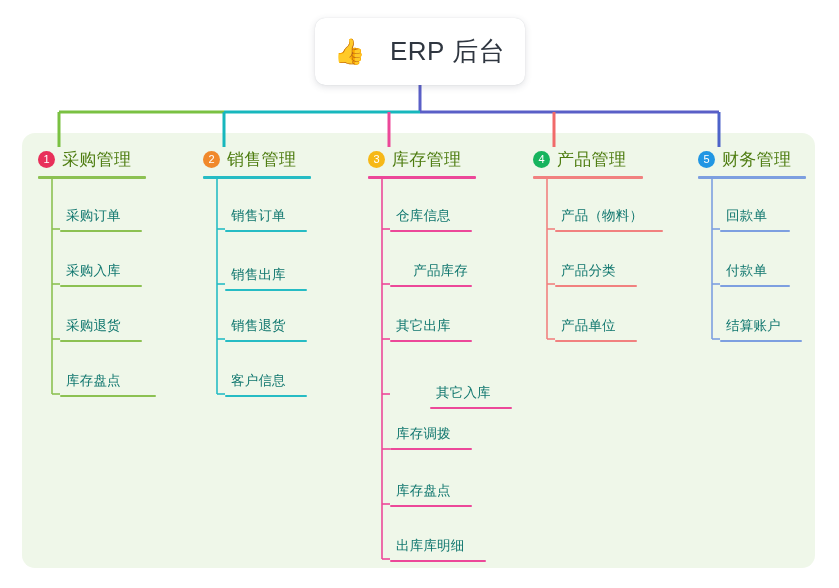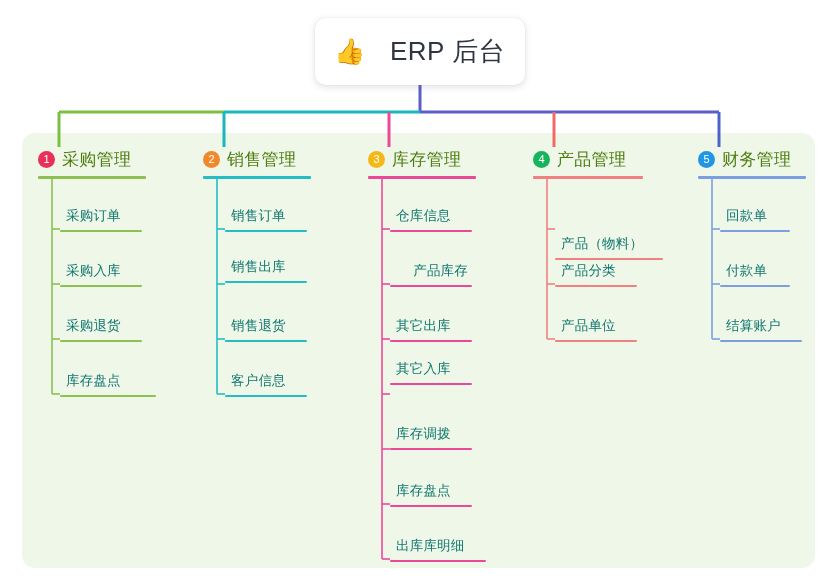--- a/index.html
+++ b/index.html
@@ -211,21 +211,21 @@
       <div class="column" style="left: 203px; top: 148px;">
         <div class="col-header">
           <span class="badge" style="background: rgb(240, 137, 43);">2</span>
           <span class="col-title">销售管理</span>
         </div>
         <div class="col-underline" style="width: 108px; background: rgb(38, 188, 196);"></div>
         <div class="leaf" style="top: 59px;">
           <span class="leaf-label">销售订单</span>
           <span class="leaf-underline" style="width: 82px; background: rgb(38, 188, 196);"></span>
         </div>
-        <div class="leaf" style="top: 110px;">
+        <div class="leaf" style="top: 118px;">
           <span class="leaf-label">销售出库</span>
           <span class="leaf-underline" style="width: 82px; background: rgb(38, 188, 196);"></span>
         </div>
         <div class="leaf" style="top: 169px;">
           <span class="leaf-label">销售退货</span>
           <span class="leaf-underline" style="width: 82px; background: rgb(38, 188, 196);"></span>
         </div>
         <div class="leaf" style="top: 224px;">
           <span class="leaf-label">客户信息</span>
           <span class="leaf-underline" style="width: 82px; background: rgb(38, 188, 196);"></span>
@@ -242,21 +242,21 @@
           <span class="leaf-underline" style="width: 82px; background: rgb(236, 72, 153);"></span>
         </div>
         <div class="leaf" style="top: 114px; text-align: right;">
           <span class="leaf-label">产品库存</span>
           <span class="leaf-underline" style="width: 82px; background: rgb(236, 72, 153);"></span>
         </div>
         <div class="leaf" style="top: 169px;">
           <span class="leaf-label">其它出库</span>
           <span class="leaf-underline" style="width: 82px; background: rgb(236, 72, 153);"></span>
         </div>
-        <div class="leaf" style="top: 212px;">
+        <div class="leaf" style="top: 236px; margin-left: 40px;">
           <span class="leaf-label">其它入库</span>
           <span class="leaf-underline" style="width: 82px; background: rgb(236, 72, 153);"></span>
         </div>
         <div class="leaf" style="top: 277px;">
           <span class="leaf-label">库存调拨</span>
           <span class="leaf-underline" style="width: 82px; background: rgb(236, 72, 153);"></span>
         </div>
         <div class="leaf" style="top: 334px;">
           <span class="leaf-label">库存盘点</span>
           <span class="leaf-underline" style="width: 82px; background: rgb(236, 72, 153);"></span>
@@ -265,21 +265,21 @@
           <span class="leaf-label">出库库明细</span>
           <span class="leaf-underline" style="width: 96px; background: rgb(236, 72, 153);"></span>
         </div>
       </div>
       <div class="column" style="left: 533px; top: 148px;">
         <div class="col-header">
           <span class="badge" style="background: rgb(23, 180, 94);">4</span>
           <span class="col-title">产品管理</span>
         </div>
         <div class="col-underline" style="width: 110px; background: rgb(241, 129, 127);"></div>
-        <div class="leaf" style="top: 59px; margin-top: 28px;">
+        <div class="leaf" style="top: 59px;">
           <span class="leaf-label">产品（物料）</span>
           <span class="leaf-underline" style="width: 108px; background: rgb(241, 129, 127);"></span>
         </div>
         <div class="leaf" style="top: 114px;">
           <span class="leaf-label">产品分类</span>
           <span class="leaf-underline" style="width: 82px; background: rgb(241, 129, 127);"></span>
         </div>
         <div class="leaf" style="top: 169px;">
           <span class="leaf-label">产品单位</span>
           <span class="leaf-underline" style="width: 82px; background: rgb(241, 129, 127);"></span>

